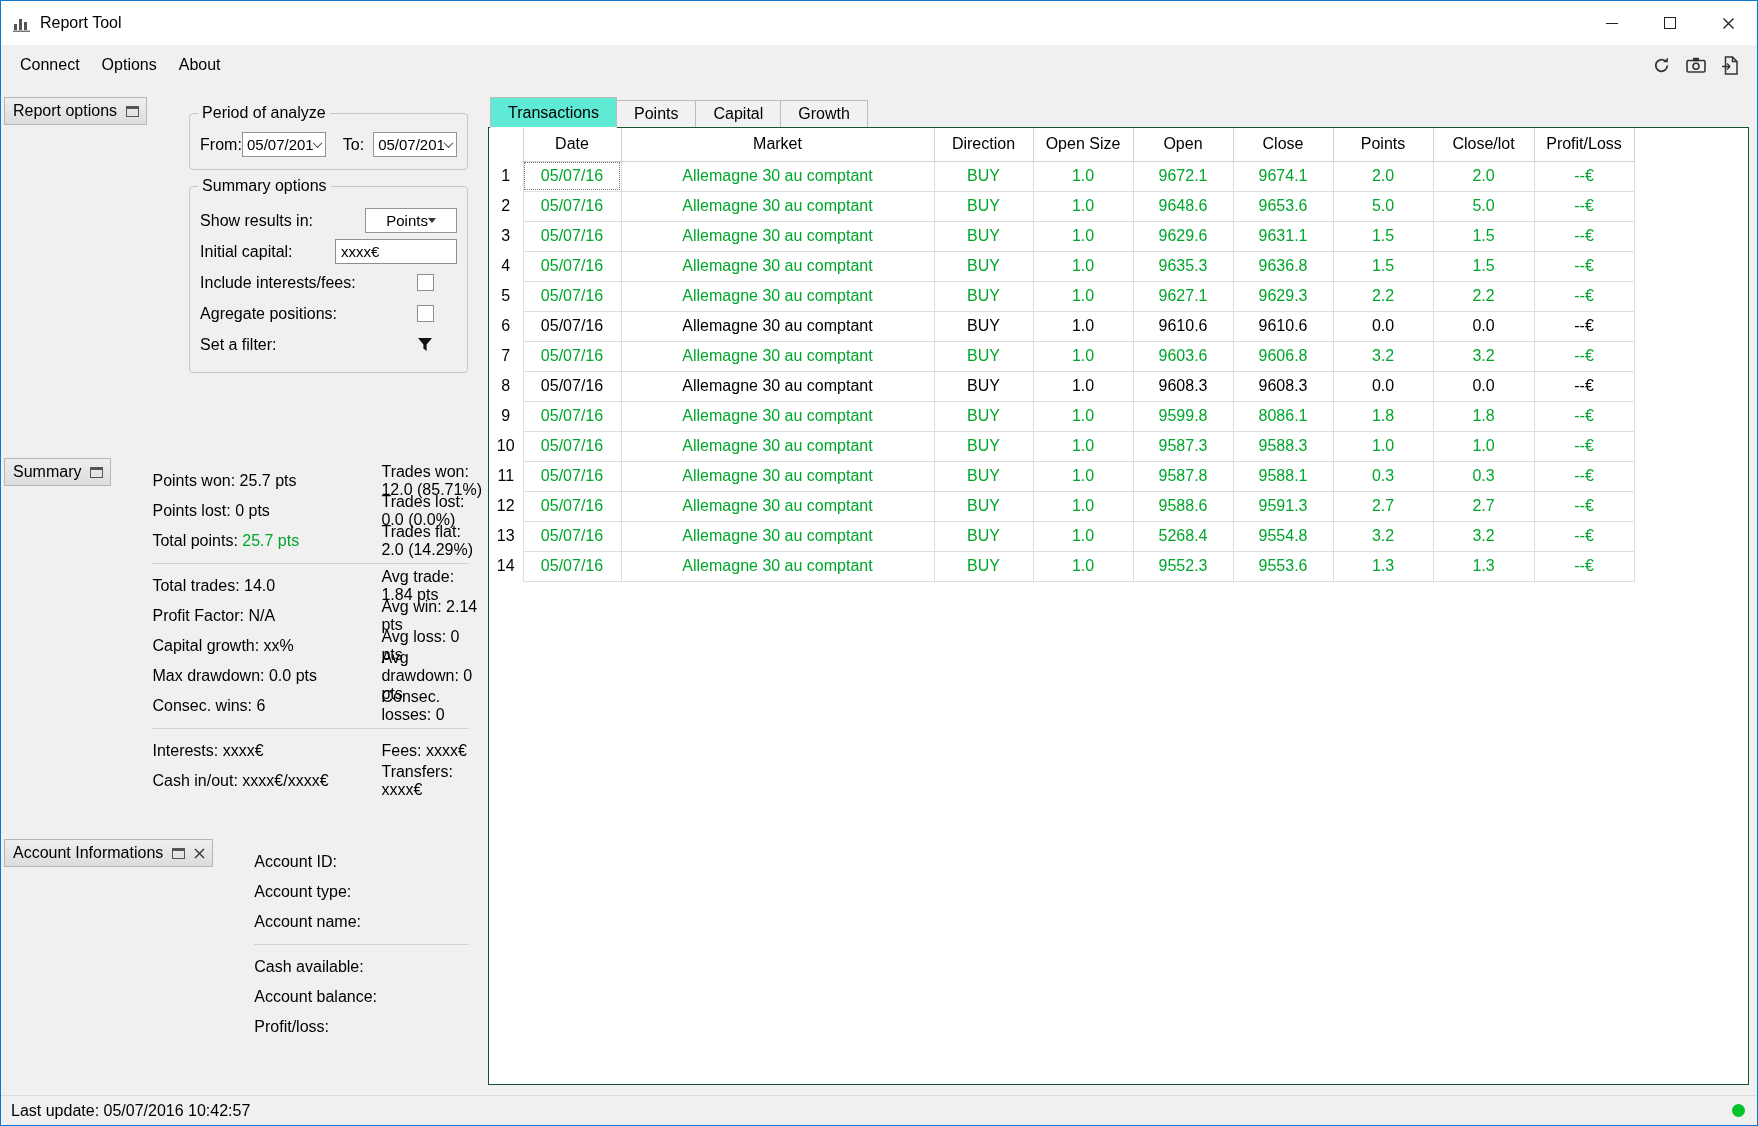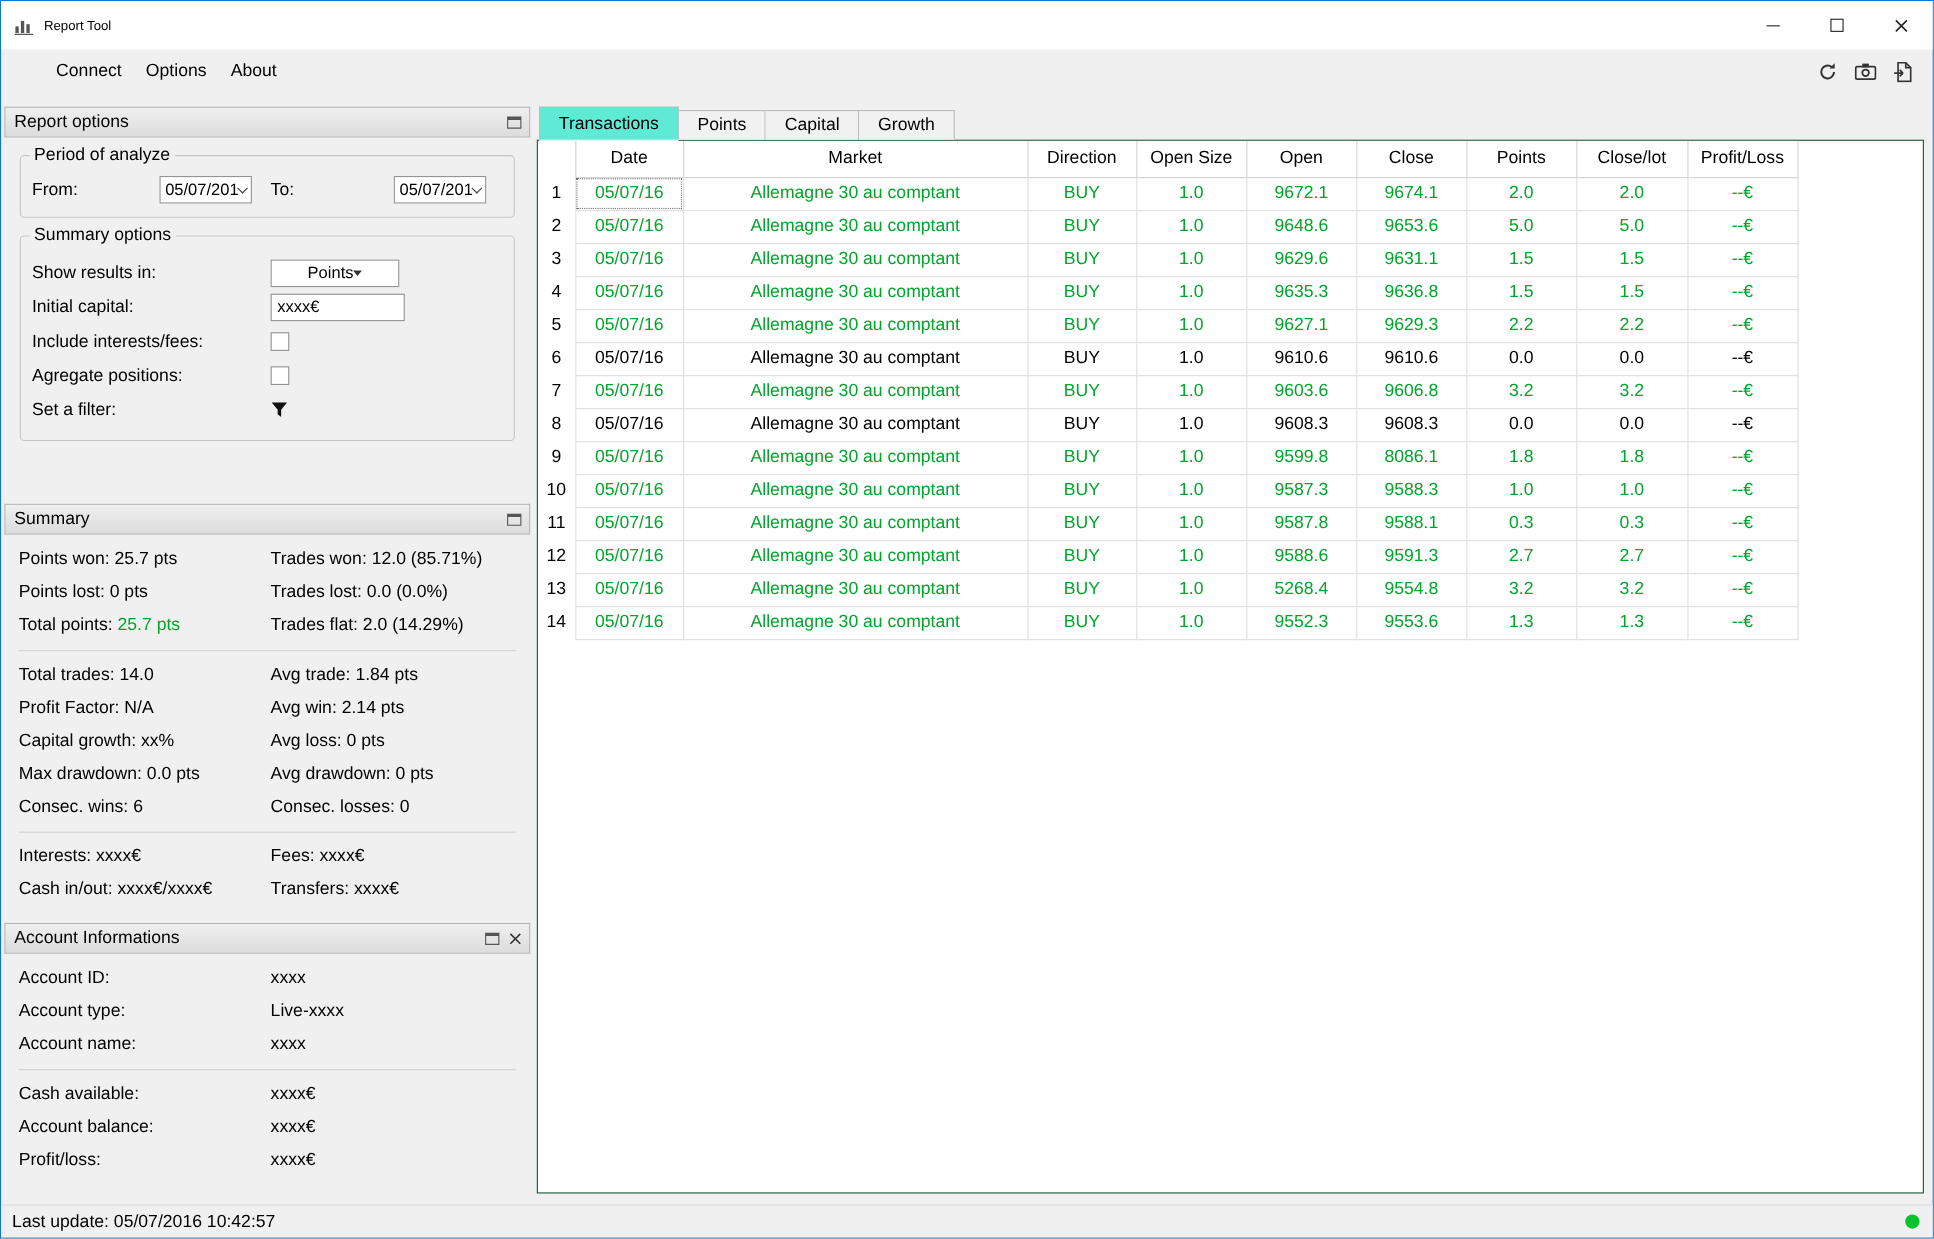--- a/index.html
+++ b/index.html
@@ -5,39 +5,39 @@
   * { margin:0; padding:0; box-sizing:border-box; }
   html,body { width:1758px; height:1126px; }
   body { font-family:"Liberation Sans", sans-serif; font-size:16px; color:#000; background:#555; }
 
   .window { width:1758px; height:1126px; border:1px solid var(--window-border,#0f77d0);
             background:#f0f0f0; display:flex; flex-direction:column; overflow:hidden; }
 
   
   .titlebar { flex:none; height:44px; background:#fff; display:flex; align-items:center; }
   .app-icon { margin:0 10px 0 12px; display:flex; }
-  .window-title { font-size:12px;text-align:center; }
+  .window-title { font-size:16px;text-align:center; }
   .win-controls { margin-left:auto; display:flex; align-self:stretch; }
   .win-btn { width:58px; display:flex; align-items:center; justify-content:center; }
   .min-glyph { width:12px; border-top:1.5px solid #222; display:block; }
   .max-glyph { width:12px; height:12px; border:1.5px solid #222; display:block; }
 
   
-  .menubar { flex:none; height:40px; display:flex; align-items:center; padding-left:8px;margin-left:31px; }
+  .menubar { flex:none; height:40px; display:flex; align-items:center; padding-left:8px; }
   .menu-item { padding:8px 11px; }
   .toolbar { margin-left:auto; display:flex; align-items:center; gap:15px; padding-right:18px; }
   .tool-btn { display:flex; align-items:center; }
 
   
   .main { flex:1; display:flex; padding-top:12px; overflow:hidden; min-height:0; }
   .left-col { flex:none; width:484px; display:flex; flex-direction:column; gap:5px; padding:0 3px 10px; min-height:0; }
   .right-col { flex:1; display:flex; flex-direction:column; padding:0 8px 10px 3px; min-width:0; }
 
   
-  .dock { display:flex; flex-direction:column; min-height:0; }
+  .dock { display:flex; flex-direction:row; min-height:0;gap:28px; }
   .dock-report { flex:none; height:356px; }
   .dock-summary { flex:none; height:376px; }
   .dock-account { flex:1; }
   .dock-header { flex:none; height:28px; background:linear-gradient(#efefef,#dcdcdc);
                  border:1px solid #b6b6b6; display:flex; align-items:center; padding:0 7px 0 8px; }
   .dock-header .sp { flex:1; }
   .float-btn { width:13px; height:11px; border:1px solid #555; border-top:3px solid #555; margin-left:9px; flex:none; }
   .close-btn { margin-left:9px; display:flex; flex:none; }
   .dock-body { flex:1; min-height:0; overflow:hidden; }
 

